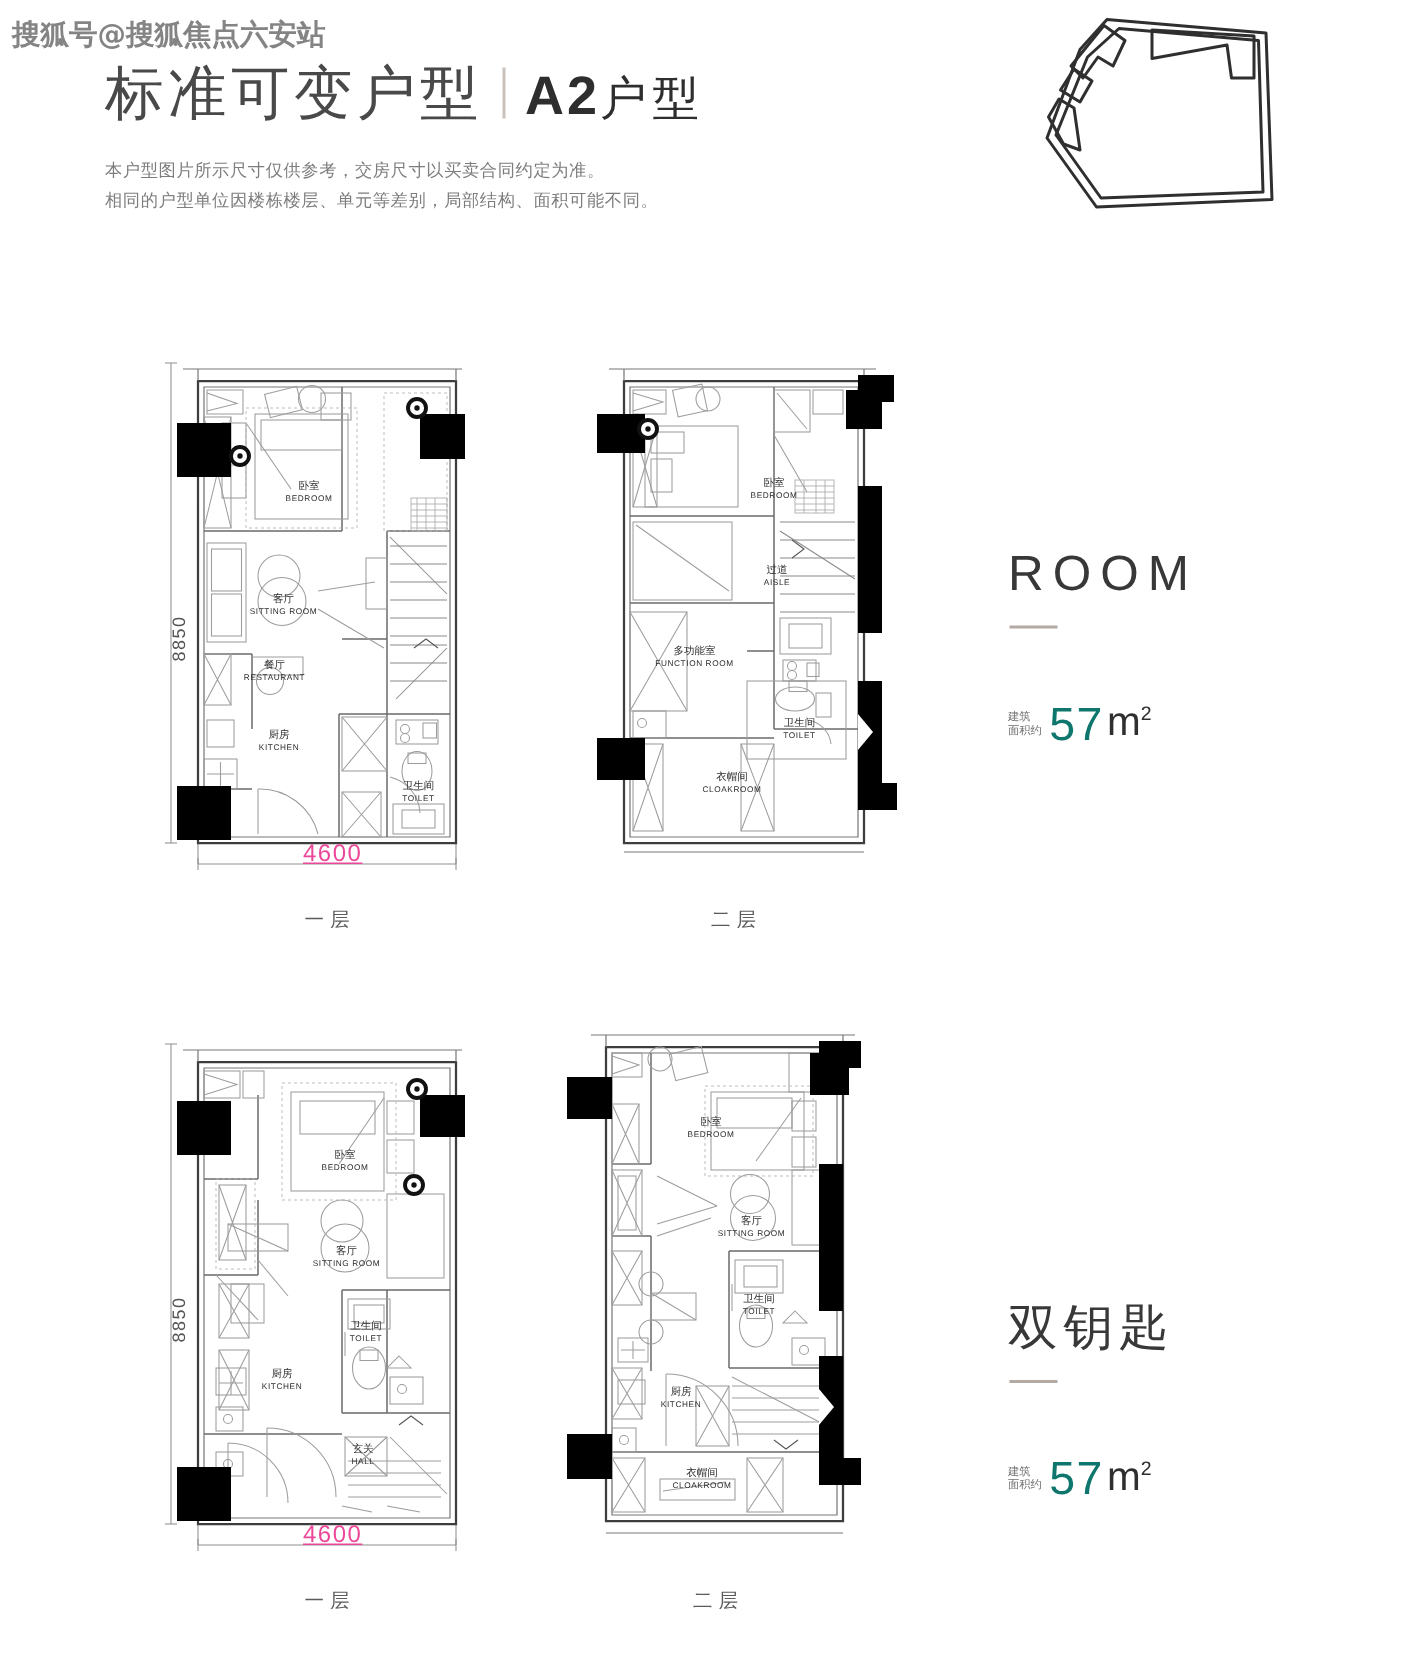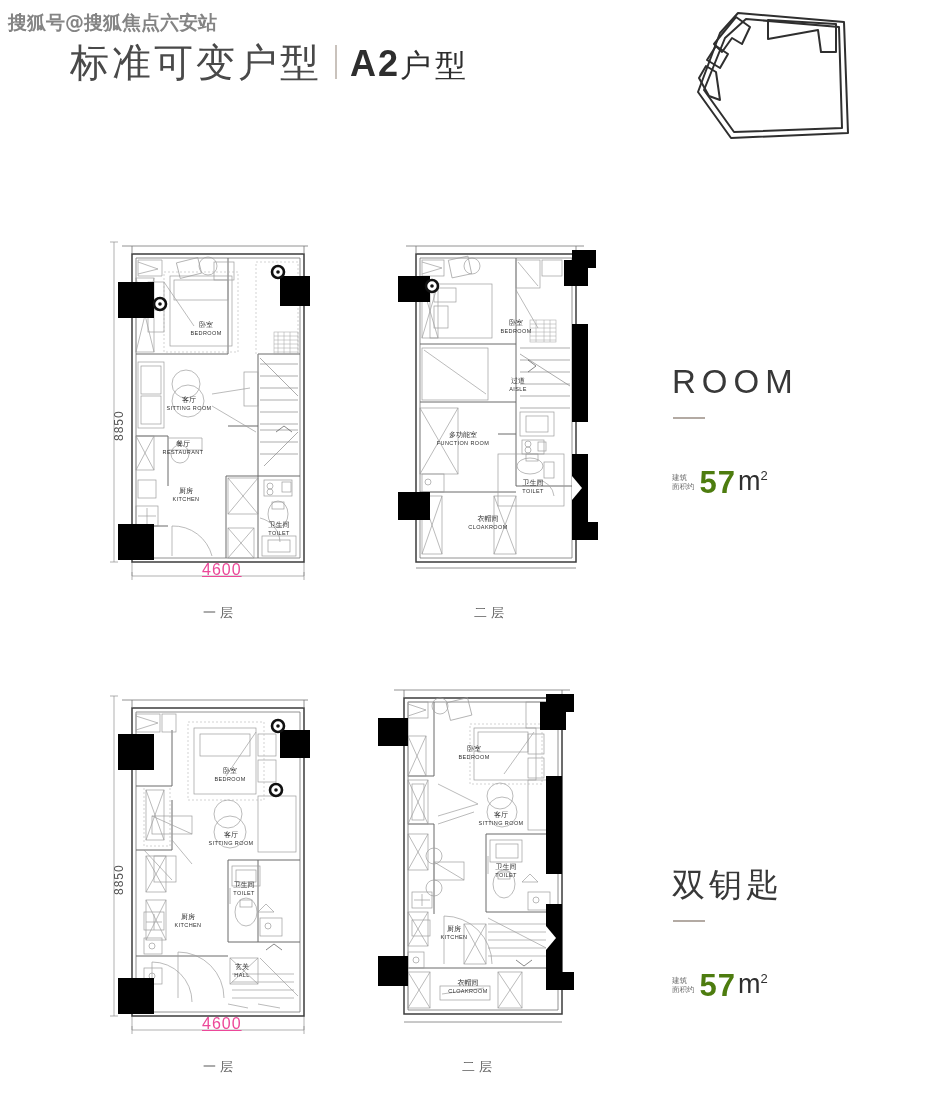--- a/index.html
+++ b/index.html
@@ -54,21 +54,21 @@
     font-size: 33px; color: #383838; letter-spacing: 4px;
     line-height: 1; font-weight: 400; white-space: nowrap;
   }
   .type-name.latin { letter-spacing: 6px; font-weight: 300; }
   .type-rule { width: 32px; height: 2px; background: #b3aaa3; margin: 19px 0 18px 1px; }
   .area-row { display: flex; align-items: flex-end; }
   .area-cap {
     font-size: 7.5px; color: #6e6e6e; line-height: 9px;
     margin-bottom: 6px; margin-right: 5px; white-space: nowrap;
   }
-  .area-val { font-size: 31px; color: #4d7c0f; font-weight: 700; line-height: .95; letter-spacing:1px; }
+  .area-val { font-size: 31px; color: #0f766e; font-weight: 400; line-height: .95; letter-spacing:1px; }
   .area-unit { font-size: 27px; color: #2f2f2f; margin-left: 2px; margin-top: 29px; }
   .area-sup { font-size: 13px; vertical-align: super; }
 
   
   .plan-wrap { position: absolute; }
   .plan-svg { display:block; }
   .floor-caption {
     position: absolute; font-size: 13px; color: #5c5c5c;
     letter-spacing: 4px; white-space: nowrap;
   }
@@ -84,20 +84,24 @@
 </head>
 <body>
 
 <div id="watermark">搜狐号@搜狐焦点六安站</div>
 
 <div id="header">
   <div id="title-row">
     <span class="title-main">标准可变户型</span>
     <span class="title-sep"></span>
     <span class="title-code"><span>A2</span><span class="code-suffix">户型</span></span>
+  </div>
+  <div id="subtitle">
+    <div class="sub-line">本户型图片所示尺寸仅供参考，交房尺寸以买卖合同约定为准。</div>
+    <div class="sub-line">相同的户型单位因楼栋楼层、单元等差别，局部结构、面积可能不同。</div>
   </div>
 </div>
 
 <div id="siteplan">
   <svg width="250" height="175" viewBox="0 0 250 175">
     <g fill="none" stroke="#2f2f2f" stroke-width="2" stroke-linejoin="round">
       <path d="M62 13 L168 22 L172 133 L55 138 L22 92 L44 33 Z"></path>
       <path d="M70 19 L163 27 L166 128 L58 132 L28 90 L49 38 Z"></path>
     </g>
     <g fill="none" stroke="#2f2f2f" stroke-width="2" stroke-linejoin="round">

